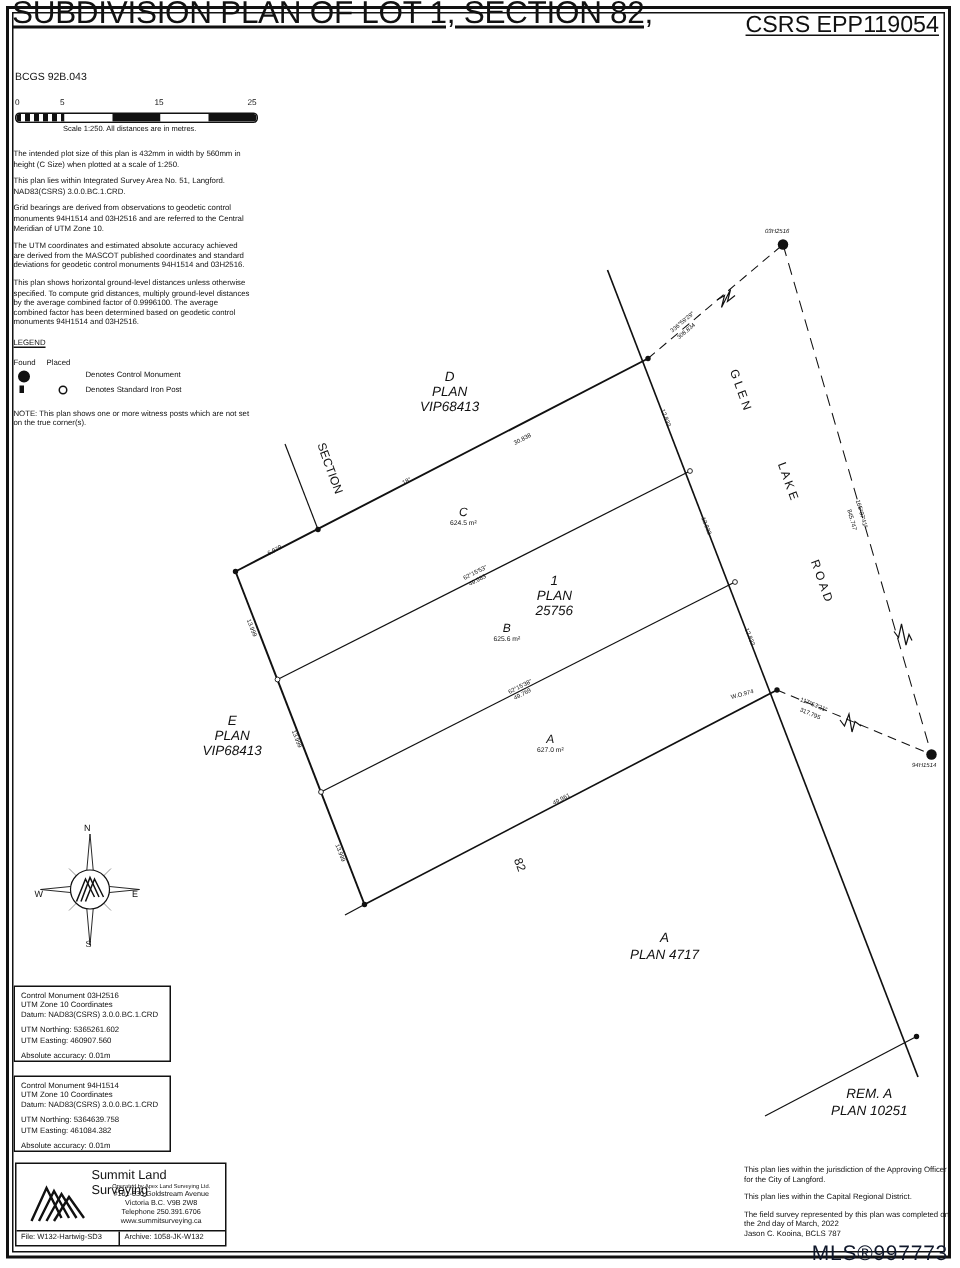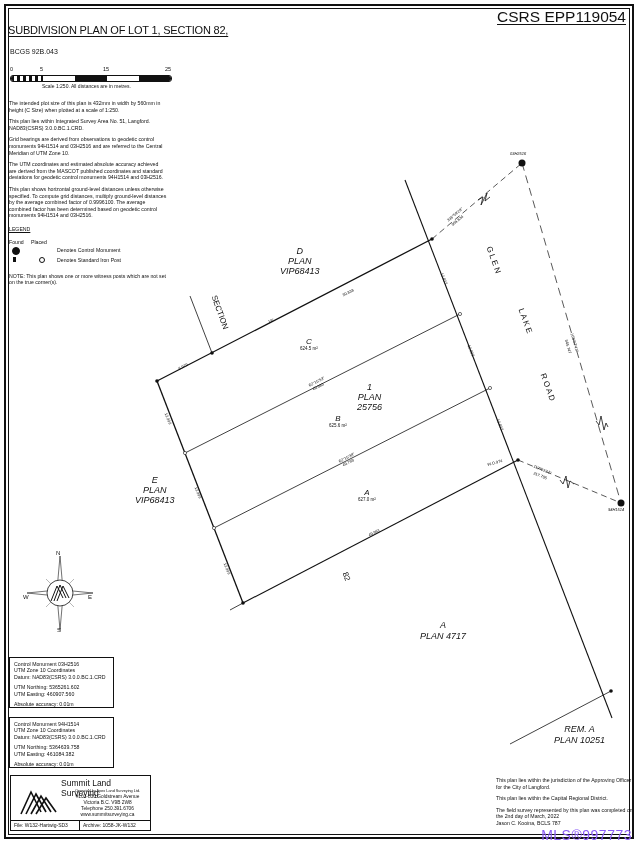--- a/index.html
+++ b/index.html
@@ -1,19 +1,19 @@
 <!DOCTYPE html>
 <html><head>
 <meta charset="utf-8">
 <style>
   html, body { margin:0; padding:0; background:#fff; }
   body { width:640px; height:845px; position:relative; overflow:hidden; font-family:"Liberation Sans", sans-serif; color:#111; }
   .frame { position:absolute; left:4px; top:4px; width:630px; height:835px; border:2px solid #111; box-sizing:border-box; }
   .frame-inner { position:absolute; left:2px; top:2px; right:2px; bottom:2px; border:1px solid #111; }
-  .title { position:absolute; left:8px; top:21px; font-size:11px; line-height:18px; letter-spacing:-0.2px; }
+  .title { position:absolute; left:8px; top:0; font-size:21px; line-height:18px; letter-spacing:-0.2px; }
   .title div { text-decoration:underline; text-underline-offset:2px; }
   .plan-no { position:absolute; right:14px; top:8px; font-size:15.5px; text-decoration:underline; text-underline-offset:2px; }
   .bcgs { position:absolute; left:10px; top:48px; font-size:7px; }
   .scalebar { position:absolute; left:10px; top:66px; width:162px; }
   .scale-ticks { position:relative; height:9px; font-size:5.5px; }
   .scale-ticks span { position:absolute; top:0; }
   .scale-bar { height:5px; border:1px solid #111; border-radius:3px; display:flex; overflow:hidden; }
   .scale-bar .seg { flex:1; }
   .checker { background: repeating-linear-gradient(90deg,#111 0 3px,#fff 3px 6px); flex:1.0 !important; }
   .scale-caption { font-size:5px; margin-left:32px; margin-top:1px; }
@@ -30,21 +30,21 @@
   .box .gap { height:4px; }
   .company { position:absolute; left:10px; top:775px; width:141px; height:56px; border:1px solid #111; box-sizing:border-box; }
   .company .name { position:absolute; left:50px; top:2px; font-size:8.5px; }
   .company .info { position:absolute; left:54px; top:12px; width:85px; text-align:center; font-size:4.8px; line-height:6px; }
   .company .sub { font-size:3.8px; }
   .company .foot { position:absolute; left:0; right:0; bottom:0; height:9px; border-top:1px solid #111; display:flex; font-size:5px; line-height:9px; }
   .company .foot div { padding-left:3px; }
   .company .foot div:first-child { width:65px; border-right:1px solid #111; }
   .right-notes { position:absolute; left:496px; top:777px; width:140px; font-size:5.2px; line-height:6.6px; }
   .right-notes p { margin:0 0 5px 0; }
-  .watermark { position:absolute; right:8px; bottom:2px; font-size:14px; color:#8b5cf6; letter-spacing:0.5px; }
+  .watermark { position:absolute; right:8px; bottom:2px; font-size:14px; color:#0f172a; letter-spacing:0.5px; }
 </style>
 </head>
 <body>
 
 <div class="frame">
     <div class="frame-inner"></div>
   </div>
 
 <div class="title">
   <div>SUBDIVISION PLAN OF LOT 1, SECTION 82,</div>

